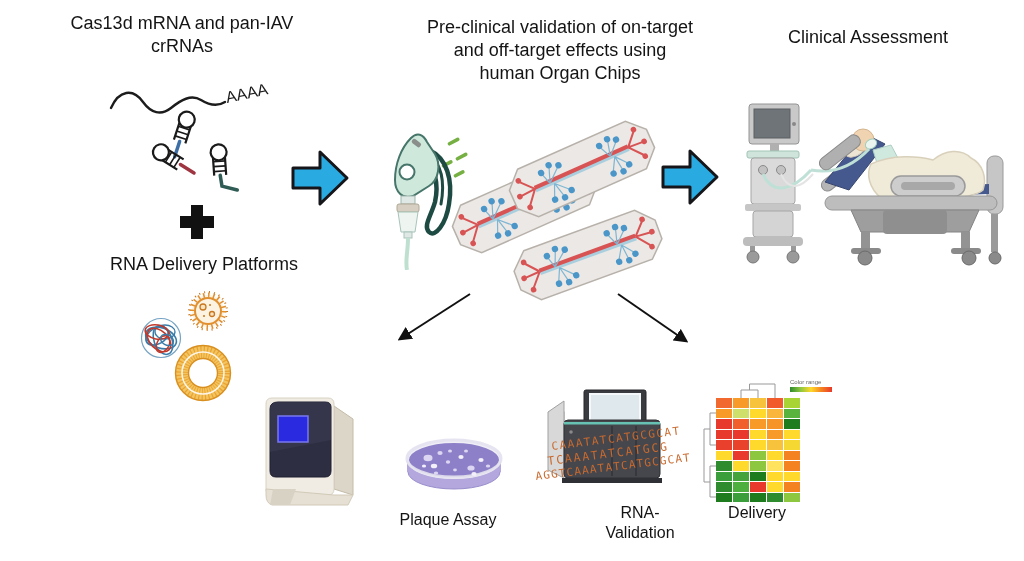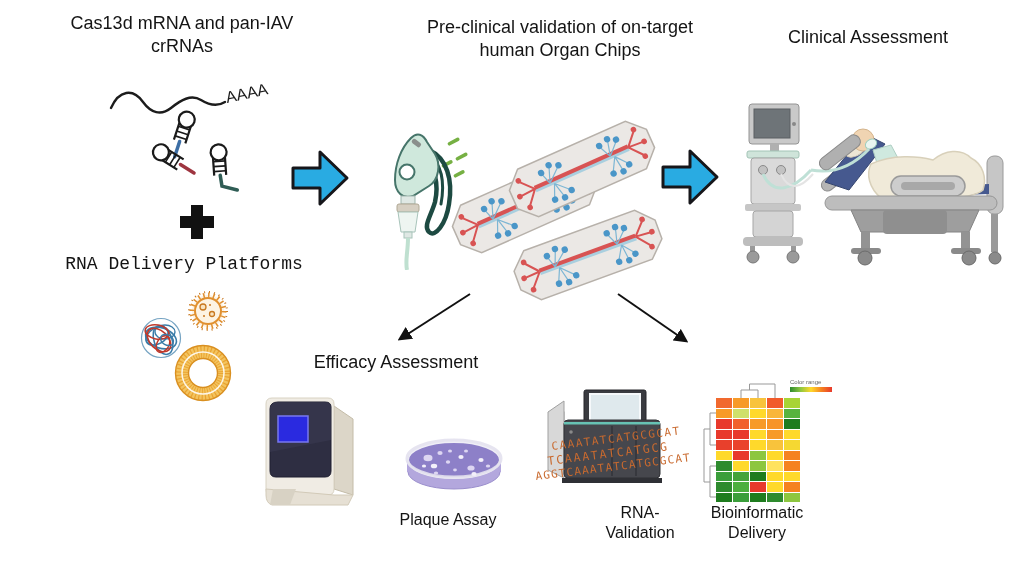--- a/index.html
+++ b/index.html
@@ -48,21 +48,21 @@
     <g transform="translate(80,48) rotate(-4)">
       <use href="#hairpindef"></use>
       <path d="M10 32 L11 43 L26 48" stroke-width="3.5" fill="none" stroke-linecap="round" stroke="#2f5d55"></path>
     </g>
   </svg>
 
   <svg class="abs" style="left:180px;top:205px;" width="34" height="34" viewBox="0 0 34 34">
     <path d="M11 0 H23 V11 H34 V23 H23 V34 H11 V23 H0 V11 H11 Z" fill="#111111"></path>
   </svg>
 
-  <div class="abs label h1" style="left:64px;top:253px;width:240px;font-family:Liberation Mono, monospace;">RNA Delivery Platforms</div>
+  <div class="abs label h1" style="left:84px;top:253px;width:240px;">RNA Delivery Platforms</div>
 
   <svg class="abs" style="left:133px;top:310px;" width="56" height="56" viewBox="0 0 56 56">
     <circle cx="28" cy="28" r="19.5" stroke="#3a7ca8" stroke-width="1.2" fill="none" opacity="0.7"></circle>
     <ellipse cx="28" cy="28" rx="16" ry="10" stroke="#3a7ca8" stroke-width="1.6" fill="none" transform="rotate(20 28 28)"></ellipse>
     <ellipse cx="24" cy="26" rx="12" ry="8" stroke="#3a7ca8" stroke-width="1.6" fill="none" transform="rotate(-30 24 26)"></ellipse>
     <ellipse cx="30" cy="30" rx="15" ry="9" stroke="#3a7ca8" stroke-width="1.6" fill="none" transform="rotate(70 30 30)"></ellipse>
     <ellipse cx="32" cy="22" rx="10" ry="7" stroke="#3a7ca8" stroke-width="1.4" fill="none"></ellipse>
     <ellipse cx="26" cy="30" rx="14" ry="9" stroke="#c0392b" stroke-width="1.6" fill="none" transform="rotate(45 26 30)"></ellipse>
     <ellipse cx="30" cy="34" rx="9" ry="6" stroke="#c0392b" stroke-width="1.5" fill="none" transform="rotate(-60 30 34)"></ellipse>
     <ellipse cx="24" cy="22" rx="12" ry="7" stroke="#c0392b" stroke-width="1.5" fill="none" transform="rotate(10 24 22)"></ellipse>
@@ -89,20 +89,21 @@
 
   <svg class="abs" style="left:290px;top:146px;" width="60" height="64" viewBox="0 0 60 64">
     <path d="M3 22 H30 V6 L57 32 L30 58 V42 H3 Z" stroke="#16161a" stroke-width="3" stroke-linejoin="round" fill="#29abe2"></path>
   </svg>
   <svg class="abs" style="left:660px;top:145px;" width="60" height="64" viewBox="0 0 60 64">
     <path d="M3 22 H30 V6 L57 32 L30 58 V42 H3 Z" stroke="#16161a" stroke-width="3" stroke-linejoin="round" fill="#29abe2"></path>
   </svg>
 
   <div class="abs label h1" style="left:390px;top:16px;width:340px;">
     <div>Pre-clinical validation of on-target</div>
+    <div>and off-target effects using</div>
     <div>human Organ Chips</div>
   </div>
 
   <svg class="abs" style="left:383px;top:120px;" width="100" height="150" viewBox="0 0 100 150">
     <g fill="#76b043">
       <rect x="64" y="23" width="13" height="3.6" rx="1.8" transform="rotate(-28 64 23)"></rect>
       <rect x="72" y="38" width="13" height="3.6" rx="1.8" transform="rotate(-28 72 38)"></rect>
       <rect x="58" y="45" width="12" height="3.6" rx="1.8" transform="rotate(-28 58 45)"></rect>
       <rect x="70" y="55" width="12" height="3.6" rx="1.8" transform="rotate(-28 70 55)"></rect>
     </g>
@@ -218,21 +219,20 @@
       <rect x="228" y="132" width="9" height="16" fill="#939393"></rect>
       <rect x="118" y="148" width="30" height="6" rx="3" fill="#8a8a8a"></rect>
       <rect x="218" y="148" width="30" height="6" rx="3" fill="#8a8a8a"></rect>
       <rect x="258" y="114" width="7" height="38" fill="#9a9a9a"></rect>
       <circle cx="132" cy="158" r="7" fill="#8a8a8a" stroke="#6a6a6a"></circle>
       <circle cx="236" cy="158" r="7" fill="#8a8a8a" stroke="#6a6a6a"></circle>
       <circle cx="262" cy="158" r="6" fill="#8a8a8a" stroke="#6a6a6a"></circle>
     </g>
   </svg>
 
-  <div class="abs label h1" style="left:276px;top:351px;width:240px;">Efficacy Assessment</div>
 
   <svg class="abs" style="left:256px;top:392px;" width="115" height="120" viewBox="0 0 115 120">
     <path d="M78 14 L97 27 L97 103 L78 97 Z" fill="#dcd6c8" stroke="#c4bca8"></path>
     <path d="M10 12 Q10 6 16 6 L72 6 Q78 6 78 12 L78 97 Q78 103 72 103 L16 103 Q10 103 10 97 Z" fill="#f0ece4" stroke="#d8d2c2"></path>
     <path d="M14 17 Q14 10 22 10 L69 10 Q75 10 75 15 L75 79 Q75 85 69 85 L20 85 Q14 85 14 79 Z" fill="#2e2e42" stroke="#1e1e30"></path>
     <path d="M14 17 Q14 10 22 10 L69 10 Q75 10 75 15 L75 48 L14 60 Z" fill="#3a3a52" opacity="0.6"></path>
     <rect x="22" y="24" width="30" height="26" fill="#2a2ae0" stroke="#7878f0" stroke-width="1.5"></rect>
     <path d="M10 97 L78 103 L97 103 L92 113 L16 113 Q10 111 10 103 Z" fill="#e6e0d4" stroke="#d2cab8"></path>
     <path d="M17 97 L40 97 L34 113 L14 113 Z" fill="#d8d2c4"></path>
   </svg>
@@ -344,17 +344,16 @@
         <div class="hm-cell" style="background: rgb(46, 139, 46);"></div>
         <div class="hm-cell" style="background: rgb(141, 198, 63);"></div>
       </div>
   </div>
 
   <div class="abs label h2" style="left:570px;top:503px;width:140px;">
     <div>RNA-</div>
     <div>Validation</div>
   </div>
   <div class="abs label h2" style="left:687px;top:503px;width:140px;">
-    <div>Bioinformatic</div>
     <div>Delivery</div>
   </div>
 
 </div>
 
 </body></html>

